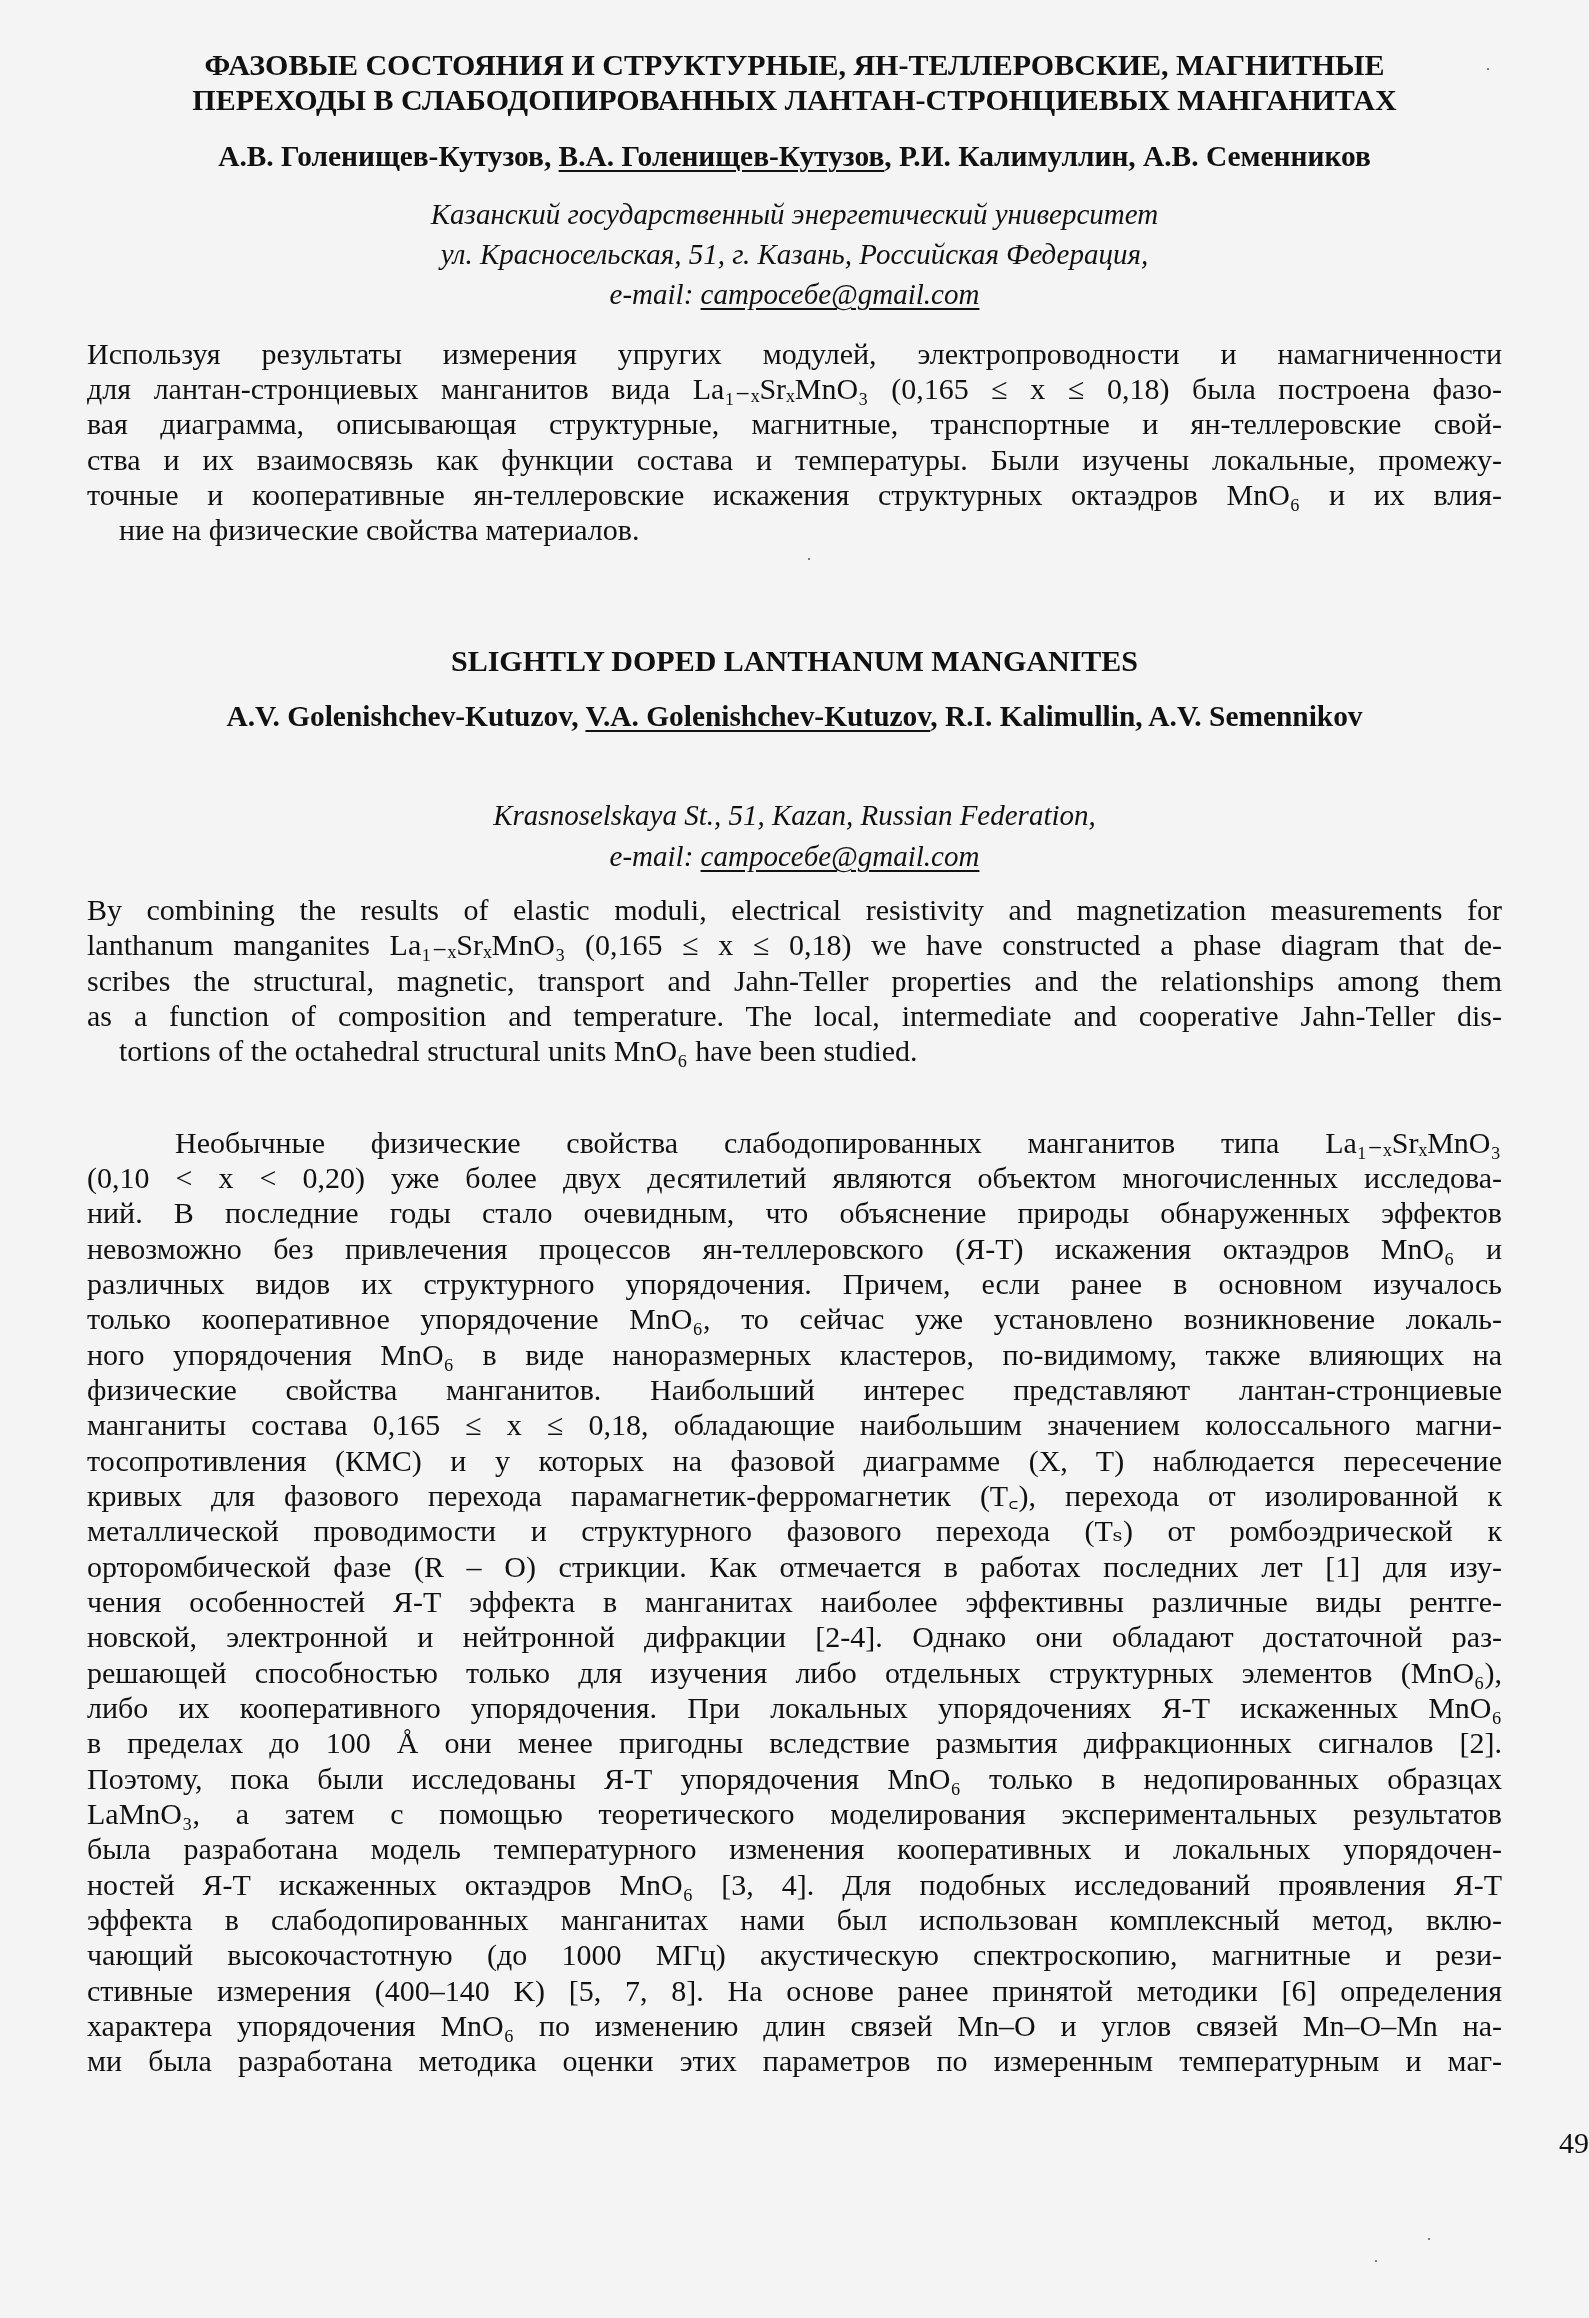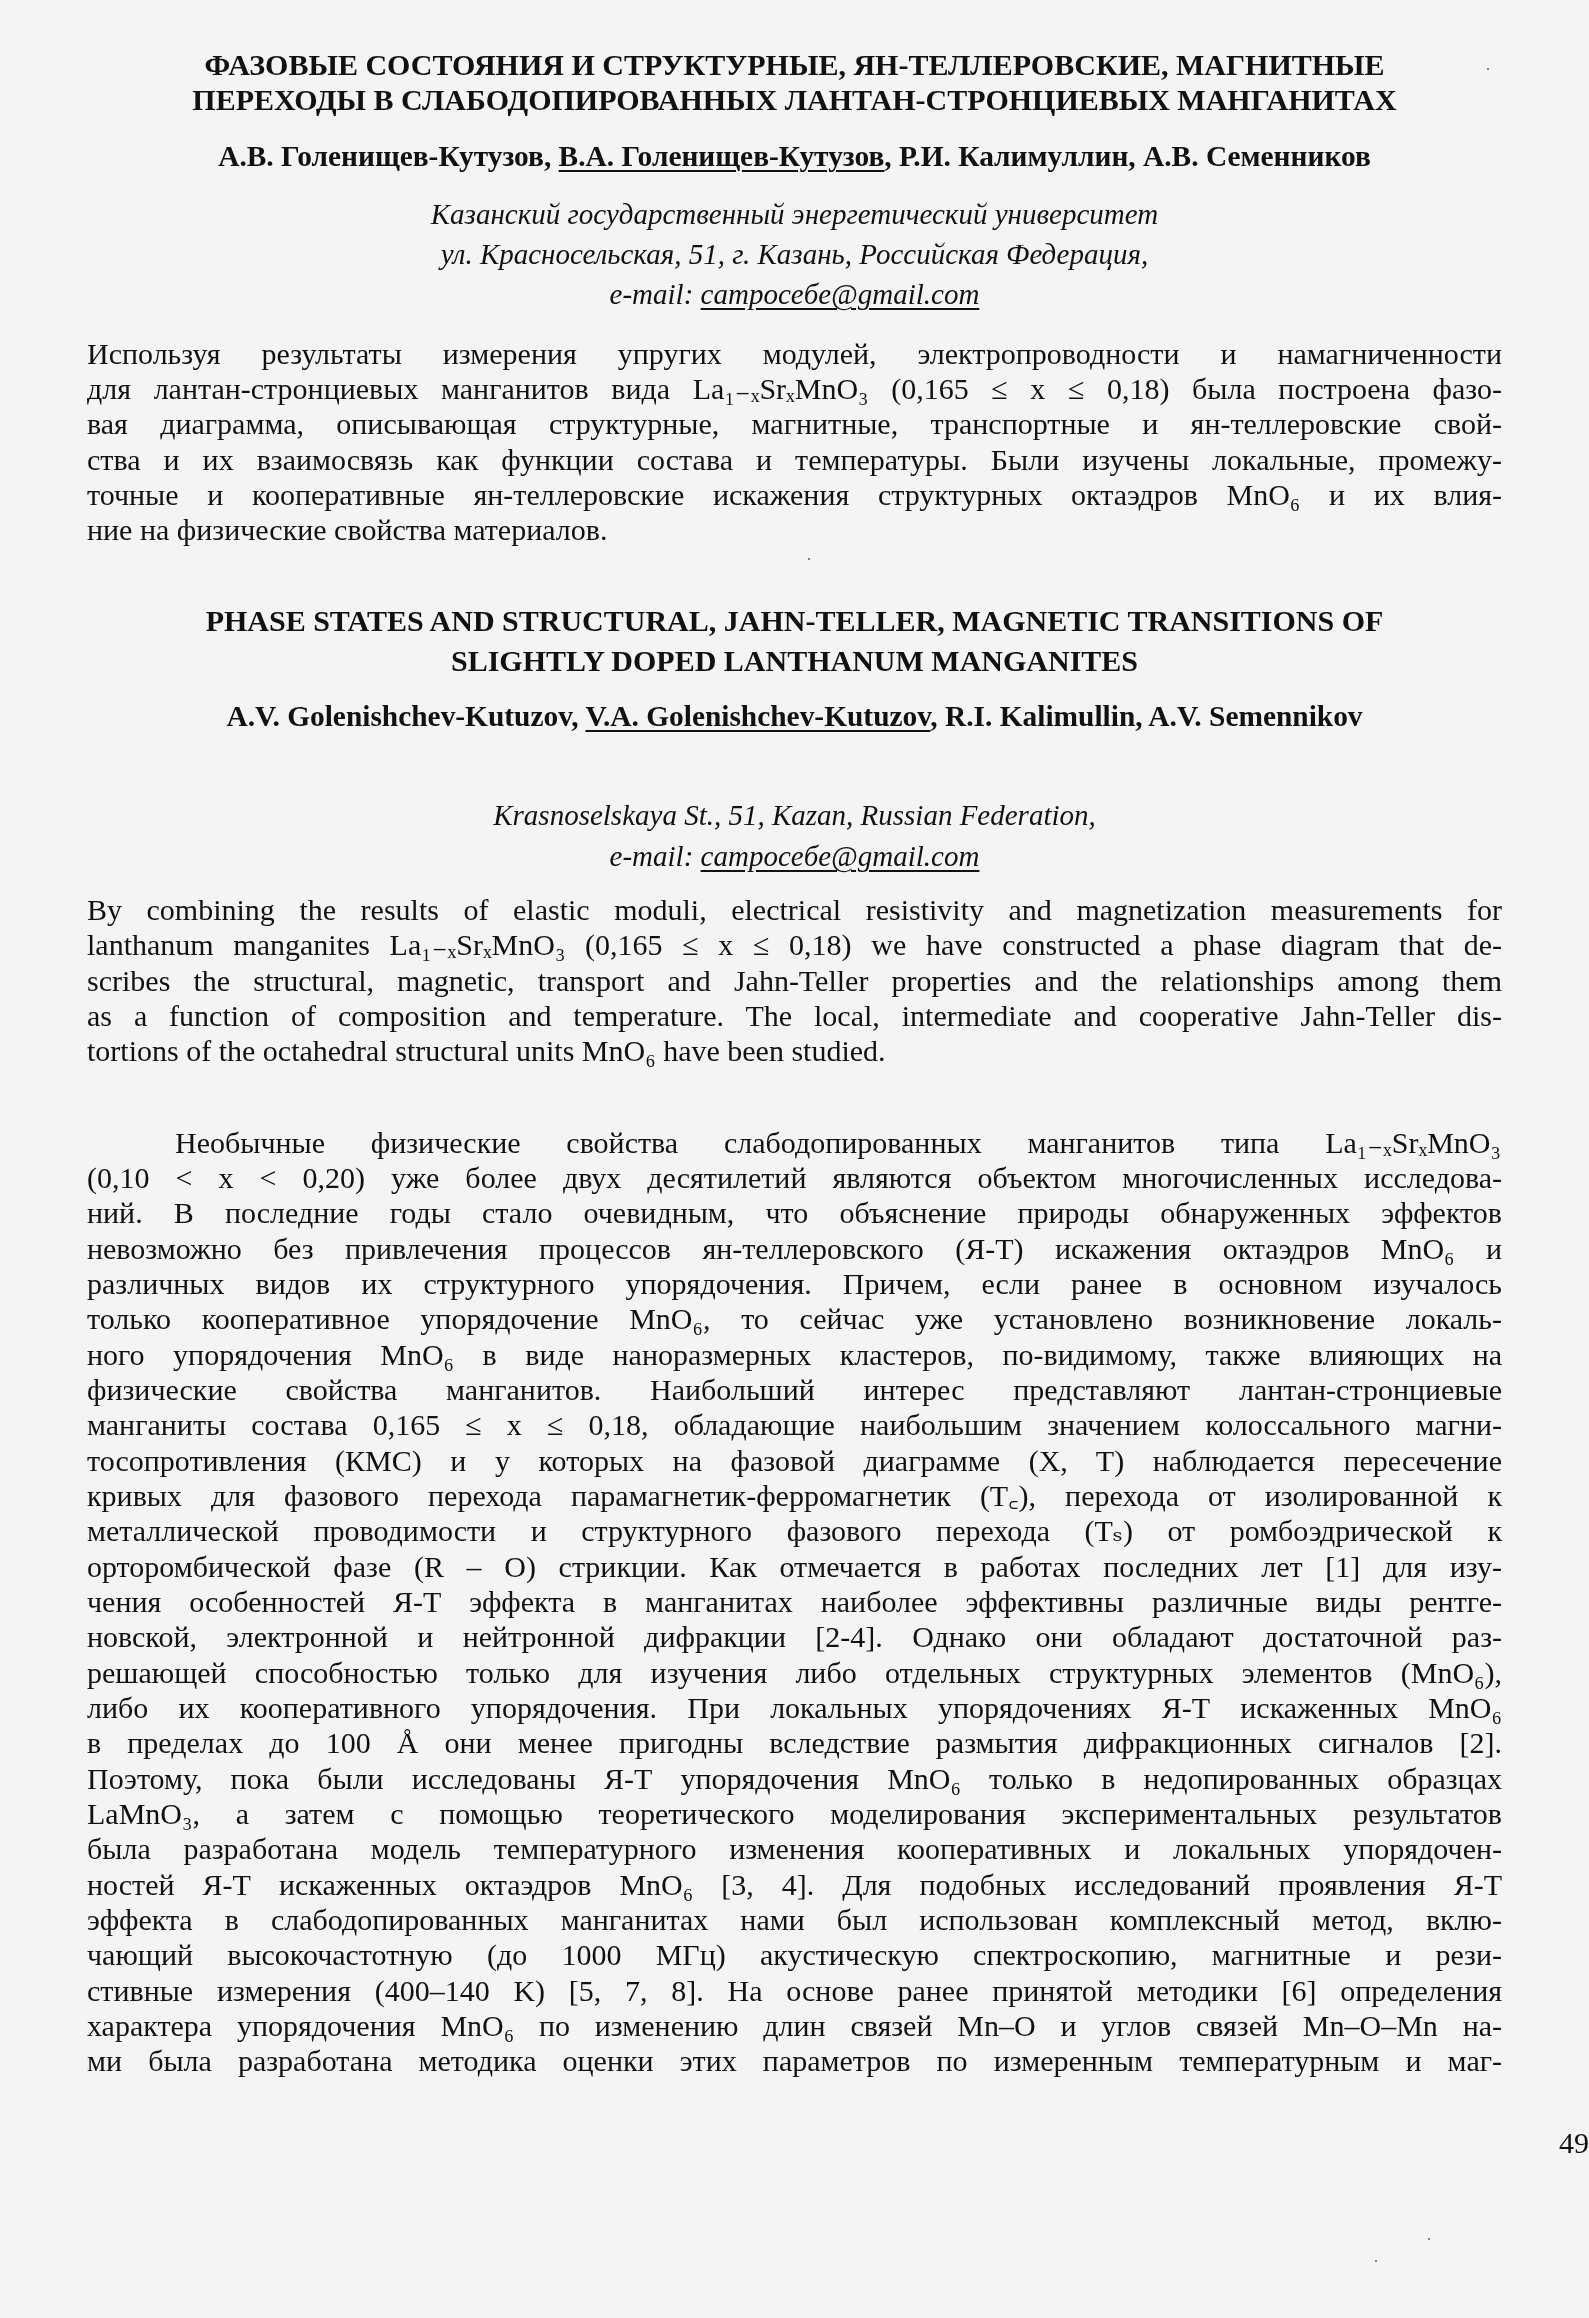--- a/index.html
+++ b/index.html
@@ -4,21 +4,21 @@
 <style>
   html, body { margin: 0; padding: 0; }
   body {
     width: 1589px; height: 2319px; background: #f4f4f4;
     position: relative; overflow: hidden;
     font-family: "Liberation Serif", "DejaVu Serif", serif; color: #111;
   }
   .page { position: absolute; left: 0; top: 0; width: 1589px; height: 1893px; }
   .line { position: absolute; left: 87px; width: 1415px; font-size: 30px; line-height: 35px;
           white-space: nowrap; text-align: justify; text-align-last: justify; }
-  .line.last { text-align-last: left; }
+  .line.last { text-align-last: left; margin-left: 32px; }
   .center { position: absolute; left: 0; width: 1589px; text-align: center; white-space: nowrap; }
   .title { font-weight: bold; font-size: 30px; line-height: 37px; }
   .authors { font-weight: bold; font-size: 29.4px; line-height: 37px; }
   .aff { font-style: italic; font-size: 29px; line-height: 35px; }
   .u { text-decoration: underline; text-decoration-thickness: 2.2px; text-underline-offset: 3.7px; }
   .body-line { position: absolute; left: 87px; width: 1415px; font-size: 30px; line-height: 35px;
                white-space: nowrap; text-align: justify; text-align-last: justify; }
   .indent { left: 175px; width: 1326px; }
   .pagenum { position: absolute; left: 0; width: 1589px; top: 2126px; text-align: right; font-size: 30px; }
   .speck { position: absolute; width: 2.2px; height: 2.2px; background: #555; border-radius: 50%; }
@@ -44,21 +44,20 @@
 
   <div>
     <div class="line" style="top:336px">Используя результаты измерения упругих модулей, электропроводности и намагниченности</div>
     <div class="line" style="top:371px">для лантан-стронциевых манганитов вида La₁₋ₓSrₓMnO₃ (0,165 ≤ x ≤ 0,18) была построена фазо-</div>
     <div class="line" style="top:406px">вая диаграмма, описывающая структурные, магнитные, транспортные и ян-теллеровские свой-</div>
     <div class="line" style="top:442px">ства и их взаимосвязь как функции состава и температуры. Были изучены локальные, промежу-</div>
     <div class="line" style="top:477px">точные и кооперативные ян-теллеровские искажения структурных октаэдров MnO₆ и их влия-</div>
     <div class="line last" style="top:512px">ние на физические свойства материалов.</div>
   </div>
 
-  <div class="center title" style="top:602px">PHASE STATES AND STRUCTURAL, JAHN-TELLER, MAGNETIC TRANSITIONS OF</div>
   <div class="center authors" style="top:698px">
     <span>A.V. Golenishchev-Kutuzov,</span>
     <span class="u">V.A. Golenishchev-Kutuzov</span><span>,</span><span> R.I. Kalimullin, A.V. Semennikov</span>
   </div>
 
   <div class="center title" style="top:642px">SLIGHTLY DOPED LANTHANUM MANGANITES</div>
 
   <div class="center aff" style="top:798px">Krasnoselskaya St., 51, Kazan, Russian Federation,</div>
   <div class="center aff" style="top:839px">
     <span>e-mail: </span><span class="u" style="text-decoration-thickness:1.5px">campoceбe@gmail.com</span>

